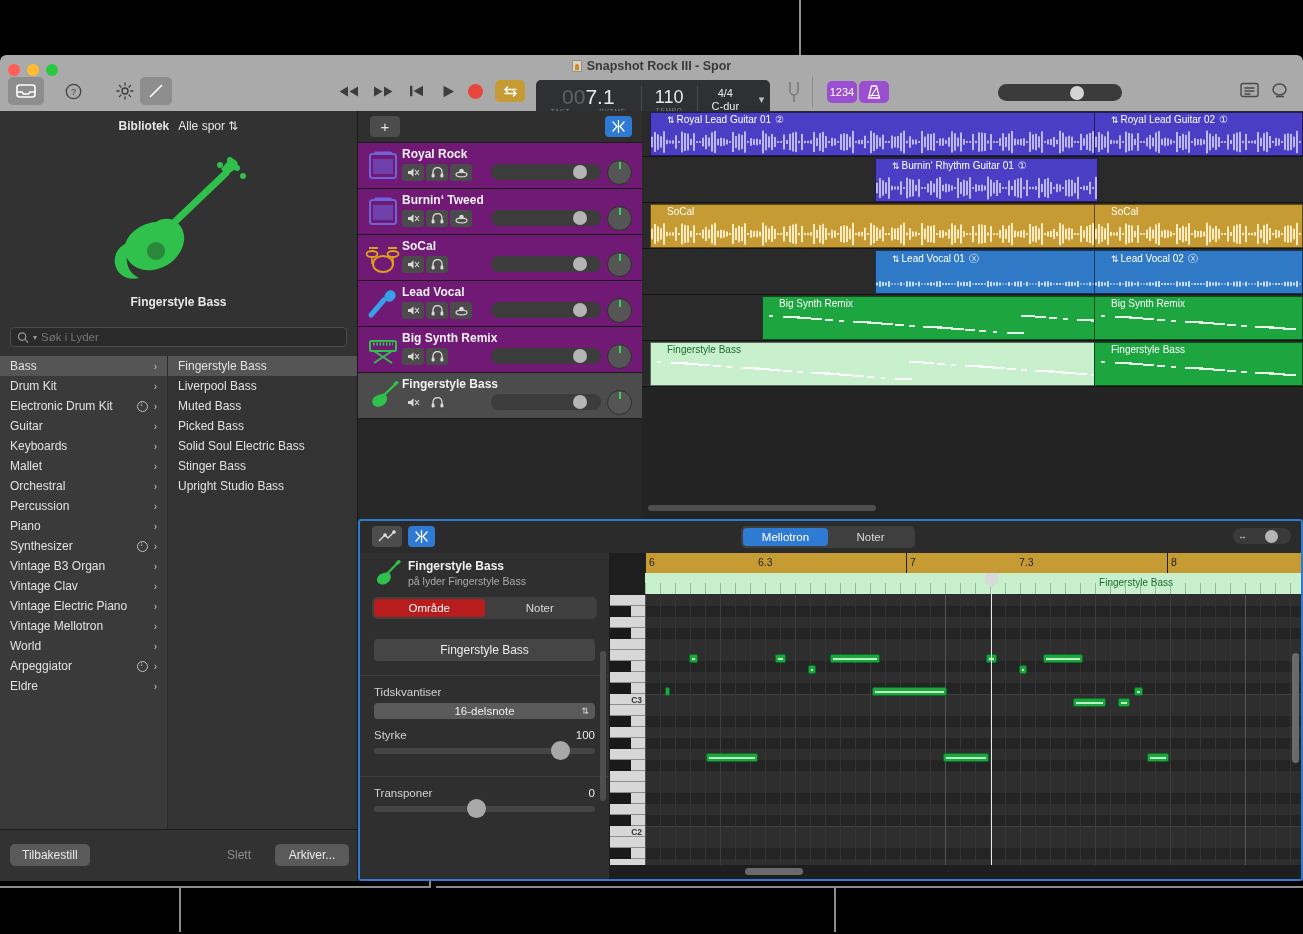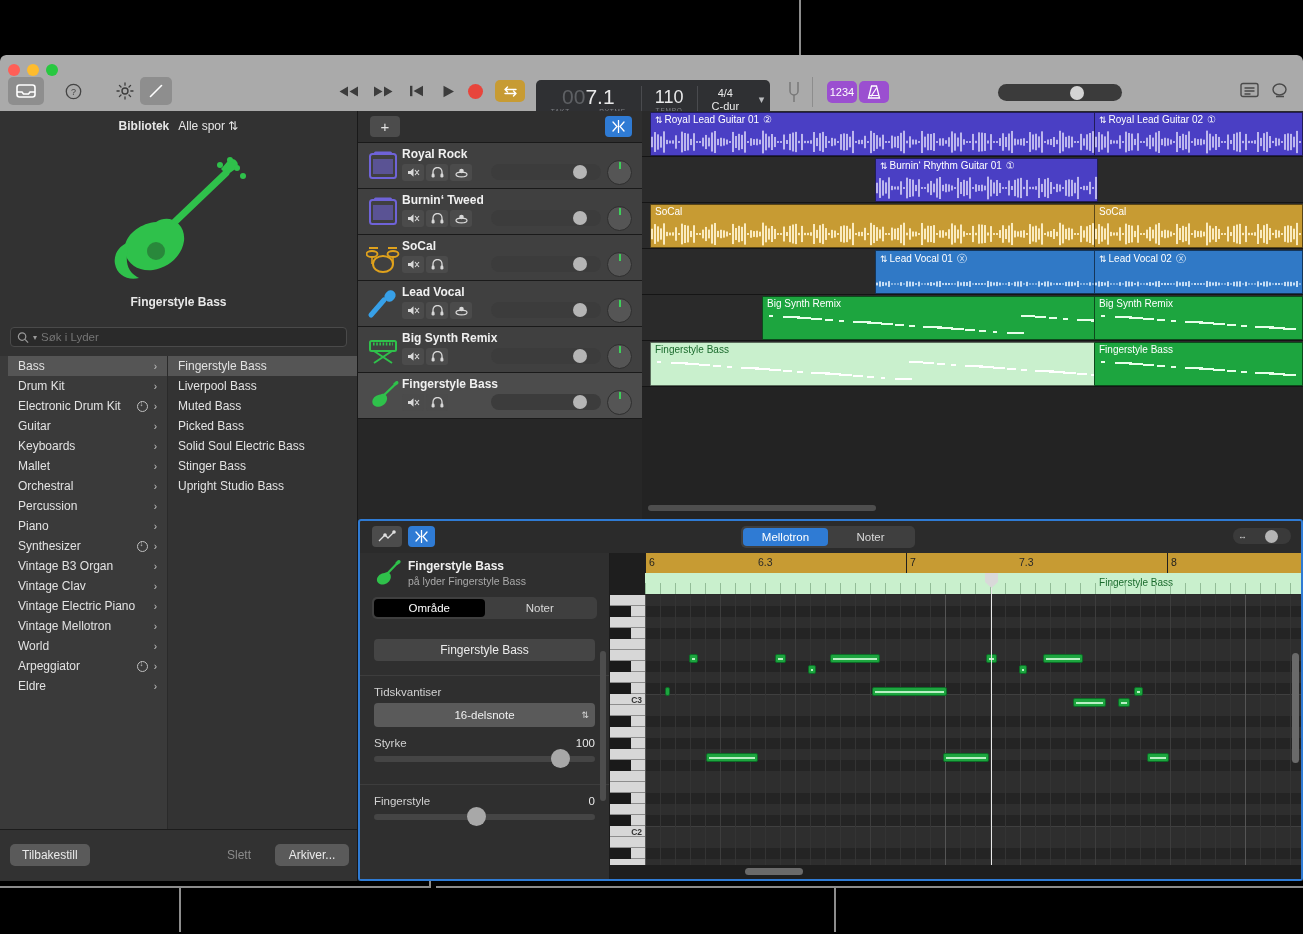--- a/index.html
+++ b/index.html
@@ -87,21 +87,21 @@
      font-size:12px; color:#e6e6e6; font-weight:600; }
   #lib-head .allsounds { font-weight:400; }
   #lib-art { height:160px; position:relative; display:flex; align-items:center; justify-content:center;}
   #lib-name { text-align:center; font-size:12px; color:#e8e8e8; font-weight:600; margin-top:-6px;}
   #lib-search { margin:18px 10px 0 10px; height:20px; background:#2a2a2a; border:1px solid #4a4a4a;
      border-radius:4px; display:flex; align-items:center; padding:0 6px; gap:4px; }
   #lib-search input { background:none; border:0; outline:0; color:#bcbcbc; font-size:11.5px;
      font-family:inherit; width:100%; }
   #lib-cols { position:absolute; left:0; top:245px; right:0; bottom:52px; display:flex; }
   .libcol { overflow:hidden; background:#3a3a3a; }
-  #libcol1 { width:168px; border-right:1px solid #2a2a2a;padding-left:8px; }
+  #libcol1 { width:168px; border-right:1px solid #2a2a2a; }
   #libcol2 { flex:1; background:#333333; }
   .librow { height:20px; display:flex; align-items:center; padding:0 10px; font-size:12px;
      color:#e2e2e2; justify-content:space-between; }
   .librow.sel { background:#555555; }
   .librow .rt { display:flex; align-items:center; gap:6px; color:#c9c9c9; }
   .chev { font-size:10px; color:#c3c3c3; }
   .dlicon { width:11px; height:11px; border:1px solid #c0c0c0; border-radius:50%;
      position:relative; }
   .dlicon:after { content:"↓"; position:absolute; left:1.5px; top:-3.5px; font-size:9px; color:#c0c0c0; }
   #lib-foot { position:absolute; left:0; bottom:0; width:100%; height:52px;
@@ -114,21 +114,21 @@
   #btn-save { left:275px; width:74px; }
 
   
   #tracks { position:absolute; left:358px; top:0; width:284px; height:408px; background:#272727; }
   #tracks-top { height:32px; position:relative; background:#2f2f2f; border-bottom:1px solid #1a1a1a;}
   #addtrack { position:absolute; left:12px; top:5px; width:30px; height:21px; background:#4c4c4c;
      border-radius:4px; color:#e3e3e3; font-size:15px; display:flex; align-items:center;
      justify-content:center; }
   #flexbtn { position:absolute; left:247px; top:5px; width:27px; height:21px; background:#2f7bd4;
      border-radius:4px; display:flex; align-items:center; justify-content:center; }
-  .trk { height:46px; position:relative; border-bottom:1px solid #1a1a1a; background:#404040; }
+  .trk { height:46px; position:relative; border-bottom:1px solid #1a1a1a; background:#701a75; }
   .trk.sel { background:#4c4c4c; }
   .trk .ticon { position:absolute; left:8px; top:7px; width:34px; height:32px; }
   .trk .tname { position:absolute; left:44px; top:4px; font-size:12px; color:#f0f0f0; font-weight:600;}
   .trk .tbtns { position:absolute; left:44px; top:21px; display:flex; gap:2px; }
   .tb { width:22px; height:17px; background:#4b4b4b; border-radius:3px; display:flex;
      align-items:center; justify-content:center; }
   .trk .tslider { position:absolute; left:133px; top:21px; width:110px; height:16px;
      background:#3c3c3c; border-radius:8px; }
   .trk .tslider .sk { position:absolute; left:82px; top:1px; width:14px; height:14px;
      border-radius:50%; background:#b5b5b5; }
@@ -150,21 +150,21 @@
   #ticks .tk { position:absolute; bottom:0; width:1px; height:6px; background:#5c5c5c; }
   #ticks .tk.big { height:9px; background:#777; }
   #zoomslide { position:absolute; right:6px; top:8px; width:66px; height:13px; background:#3a3a3a;
      border-radius:7px; }
   #zoomslide .k { position:absolute; left:6px; top:1px; width:11px; height:11px; border-radius:50%;
      background:#b0b0b0; }
   .lane { position:absolute; left:0; width:661px; height:46px; border-bottom:1px solid #151515;
      background:#2a2a2a; }
   .region { position:absolute; top:1px; height:44px; overflow:hidden; border-radius:1px;
      border:1px solid rgba(0,0,0,.55); }
-  .region .rname { position:absolute; left:4px; top:1px; font-size:10px; color:#fff;
+  .region .rname { position:absolute; left:16px; top:1px; font-size:10px; color:#fff;
      white-space:nowrap; }
   .region .rname .loopglyph { font-size:9px; margin-right:2px; }
   .region .rname .chan { margin-left:4px; opacity:.9; }
   .reg-purple { background:#4a3fc4; }
   .reg-gold   { background:#c79b33; }
   .reg-blue   { background:#3079c6; }
   .reg-green  { background:#1da53f; }
   .reg-ltgreen{ background:#c9f0cd; }
   .reg-ltgreen .rname { color:#1b6b2d; }
   #arr-scroll { position:absolute; left:0; bottom:6px; width:661px; height:8px; }
@@ -193,28 +193,28 @@
   #inspector { position:absolute; left:0; top:32px; width:250px; bottom:0; background:#2f2f2f;
      border-right:1px solid #1c1c1c; }
   #insp-title { position:relative; height:44px; }
   #insp-title .iic { position:absolute; left:12px; top:6px; width:30px; height:30px; }
   #insp-title .t1 { position:absolute; left:48px; top:6px; font-size:12px; color:#f0f0f0; font-weight:600;}
   #insp-title .t2 { position:absolute; left:48px; top:22px; font-size:10.5px; color:#a9a9a9;}
   #insp-seg { margin:0 12px; height:22px; background:#3f3f3f; border-radius:5px; display:flex;
      padding:2px; }
   #insp-seg .sg { flex:1; display:flex; align-items:center; justify-content:center;
      font-size:11.5px; color:#d9d9d9; border-radius:4px; }
-  #insp-seg .sg.on { background:#000000; color:#fff; }
+  #insp-seg .sg.on { background:#b91c1c; color:#fff; }
   #insp-patch { margin:20px 14px 0 14px; height:22px; background:#454545; border-radius:4px;
      display:flex; align-items:center; justify-content:center; font-size:12px; color:#ececec; }
   .ipsec { border-top:1px solid #3d3d3d; margin-top:14px; padding:10px 14px 0 14px; }
   .iplab { font-size:11.5px; color:#d2d2d2; }
   .ipval { font-size:11.5px; color:#e9e9e9; }
   .iprow { display:flex; justify-content:space-between; align-items:center; }
-  .ippop { margin-top:5px; height:24px; background:#5a5a5a; border-radius:4px; position:relative;
+  .ippop { margin-top:5px; height:16px; background:#5a5a5a; border-radius:4px; position:relative;
      display:flex; align-items:center; justify-content:center; font-size:11.5px; color:#f0f0f0; }
   .ippop .cv { position:absolute; right:6px; font-size:9px; color:#d6d6d6; }
   .ipslider { margin-top:7px; height:6px; background:#454545; border-radius:3px; position:relative; }
   .ipslider .k { position:absolute; top:-7px; width:19px; height:19px; border-radius:50%;
      background:#a8a8a8; }
   #insp-scroll { position:absolute; right:3px; top:98px; width:6px; height:150px; background:#4d4d4d;
      border-radius:3px; }
 
   
   #pr { position:absolute; left:250px; top:32px; right:0; bottom:0; background:#1e1e1e; }
@@ -264,20 +264,23 @@
   <div class="guide" style="left:179px;top:888px;width:2px;height:44px;"></div>
   <div class="guide" style="left:429px;top:872px;width:2px;height:16px;"></div>
   <div class="guide" style="left:834px;top:888px;width:2px;height:44px;"></div>
 
   <div id="win">
 
     <div id="titlebar">
       <div class="traffic tl-red"></div>
       <div class="traffic tl-yel"></div>
       <div class="traffic tl-grn"></div>
+      <div id="wintitle">
+        <span class="ficon"></span><span>Snapshot Rock III - Spor</span>
+      </div>
 
       <div id="tbrow">
         <div class="tbtn sqbtn libbtn">
           <svg width="20" height="16" viewBox="0 0 20 16">
               <rect x="1" y="2" width="18" height="12" rx="2.5" fill="none" stroke="#fff" stroke-width="1.6"></rect>
               <path d="M1 9h5l1.5 2h5L14 9h5" fill="none" stroke="#fff" stroke-width="1.6"></path>
             </svg>
         </div>
         <div class="tbtn helpbtn">
           <svg width="17" height="17" viewBox="0 0 17 17">
@@ -1714,21 +1717,21 @@
               <span class="iplab">Styrke</span>
               <span class="ipval">100</span>
             </div>
             <div class="ipslider">
                 <div class="k" style="left:177px;"></div>
               </div>
           </div>
 
           <div class="ipsec" style="margin-top:22px;">
             <div class="iprow">
-              <span class="iplab">Fingerstyle</span>
+              <span class="iplab">Transponer</span>
               <span class="ipval">0</span>
             </div>
             <div class="ipslider">
                 <div class="k" style="left:93px;"></div>
               </div>
           </div>
           <div id="insp-scroll"></div>
         </div>
 
         <div id="pr">

